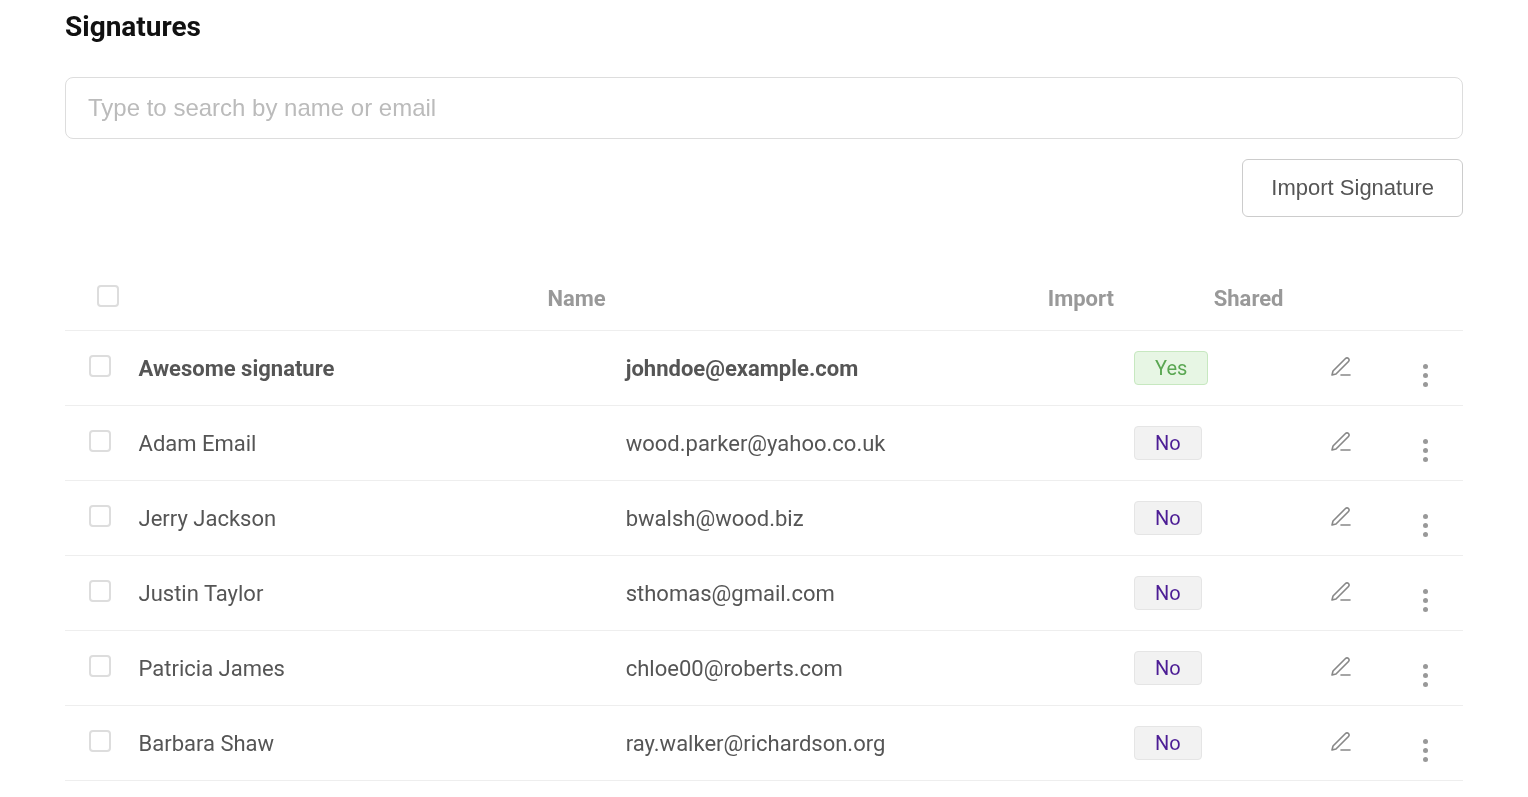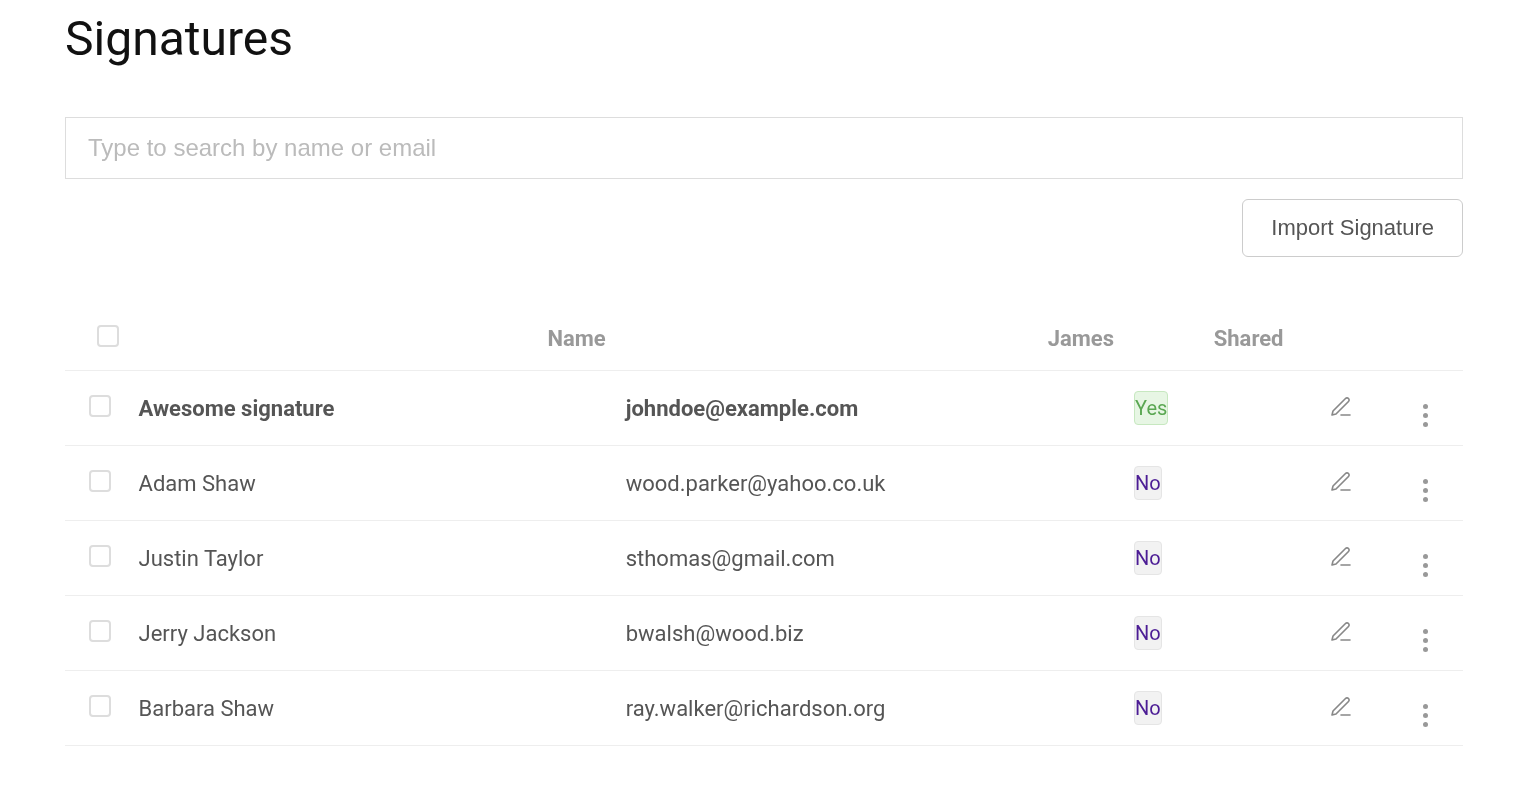--- a/index.html
+++ b/index.html
@@ -3,32 +3,32 @@
   <meta charset="utf-8">
   <style>
     * { box-sizing: border-box; margin: 0; padding: 0; }
     body {
       font-family: -apple-system, BlinkMacSystemFont, "Segoe UI", Roboto, Helvetica, Arial, sans-serif;
       background: #fff;
       color: #333;
       padding: 0 65px 40px 65px;
     }
     .page-title {
-      font-size: 48px;
-      font-weight: 400;
+      font-size: 28px;
+      font-weight: 700;
       color: #111;
       margin-top: 10px;
-      margin-bottom: 50px;
+      margin-bottom: 34px;
     }
     .search-input {
       width: 100%;
       padding: 16px 22px;
       font-size: 24px;
       border: 1px solid #ddd;
-      border-radius: 0;
+      border-radius: 8px;
       color: #555;
       background: #fff;
     }
     .search-input::placeholder {
       color: #bbb;
     }
     .toolbar {
       display: flex;
       justify-content: flex-end;
       gap: 20px;
@@ -82,21 +82,21 @@
       height: 22px;
       border: 2px solid #ddd;
       border-radius: 4px;
       cursor: pointer;
       display: inline-block;
       background: #fff;
     }
     .row-bold td { font-weight: 700; }
     .badge {
       display: inline-block;
-      padding: 4px 0;
+      padding: 4px 20px;
       border-radius: 4px;
       font-size: 20px;
       font-weight: 400;
     }
     .badge-yes {
       background: #e7f6e4;
       color: #5aa752;
       border: 1px solid #c7e8c0;
     }
     .badge-no {
@@ -139,21 +139,21 @@
   <button class="btn btn-secondary">Import Signature</button>
 </div>
 
 <table class="table">
   <thead>
     <tr>
       <th class="col-checkbox">
         <span class="checkbox"></span>
       </th>
       <th class="col-name">Name</th>
-      <th class="col-email">James</th>
+      <th class="col-email">Import</th>
       <th class="col-shared">Shared</th>
       <th class="col-edit"></th>
       <th class="col-menu"></th>
     </tr>
   </thead>
   <tbody id="table-body">
       <tr class="row-bold">
     <td class="col-checkbox">
       <span class="checkbox"></span>
     </td>
@@ -175,22 +175,47 @@
         <span></span>
             <span></span>
             <span></span>
       </span>
     </td>
   </tr>
       <tr>
     <td class="col-checkbox">
       <span class="checkbox"></span>
     </td>
-    <td class="col-name">Adam Shaw</td>
+    <td class="col-name">Adam Email</td>
     <td class="col-email">wood.parker@yahoo.co.uk</td>
+    <td class="col-shared">
+      <span class="badge badge-no">No</span>
+    </td>
+    <td class="col-edit">
+      <span class="icon-btn">
+        <svg width="24" height="24" viewBox="0 0 24 24" fill="none" stroke="currentColor" stroke-width="1.6" stroke-linecap="round" stroke-linejoin="round">
+          <path d="M12 20h9"></path>
+          <path d="M16.5 3.5a2.121 2.121 0 013 3L7 19l-4 1 1-4 12.5-12.5z"></path>
+        </svg>
+      </span>
+    </td>
+    <td class="col-menu">
+      <span class="dots-vertical">
+        <span></span>
+            <span></span>
+            <span></span>
+      </span>
+    </td>
+  </tr>
+      <tr>
+    <td class="col-checkbox">
+      <span class="checkbox"></span>
+    </td>
+    <td class="col-name">Jerry Jackson</td>
+    <td class="col-email">bwalsh@wood.biz</td>
     <td class="col-shared">
       <span class="badge badge-no">No</span>
     </td>
     <td class="col-edit">
       <span class="icon-btn">
         <svg width="24" height="24" viewBox="0 0 24 24" fill="none" stroke="currentColor" stroke-width="1.6" stroke-linecap="round" stroke-linejoin="round">
           <path d="M12 20h9"></path>
           <path d="M16.5 3.5a2.121 2.121 0 013 3L7 19l-4 1 1-4 12.5-12.5z"></path>
         </svg>
       </span>
@@ -225,22 +250,22 @@
         <span></span>
             <span></span>
             <span></span>
       </span>
     </td>
   </tr>
       <tr>
     <td class="col-checkbox">
       <span class="checkbox"></span>
     </td>
-    <td class="col-name">Jerry Jackson</td>
-    <td class="col-email">bwalsh@wood.biz</td>
+    <td class="col-name">Patricia James</td>
+    <td class="col-email">chloe00@roberts.com</td>
     <td class="col-shared">
       <span class="badge badge-no">No</span>
     </td>
     <td class="col-edit">
       <span class="icon-btn">
         <svg width="24" height="24" viewBox="0 0 24 24" fill="none" stroke="currentColor" stroke-width="1.6" stroke-linecap="round" stroke-linejoin="round">
           <path d="M12 20h9"></path>
           <path d="M16.5 3.5a2.121 2.121 0 013 3L7 19l-4 1 1-4 12.5-12.5z"></path>
         </svg>
       </span>

